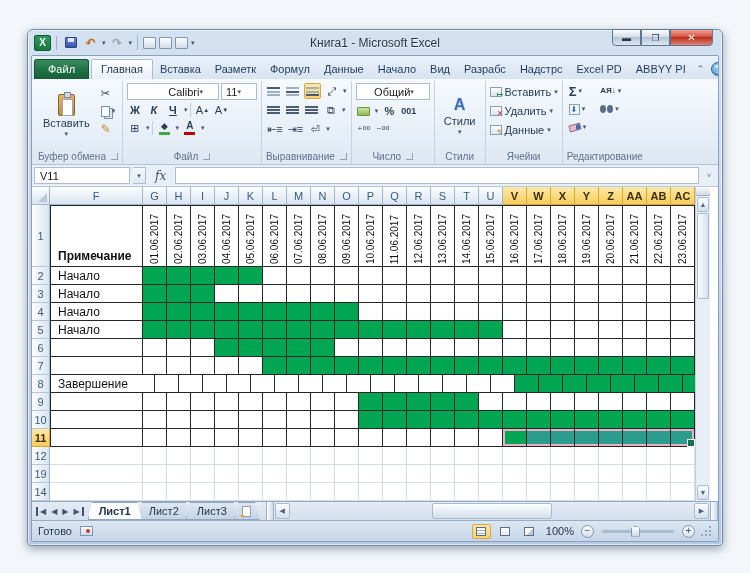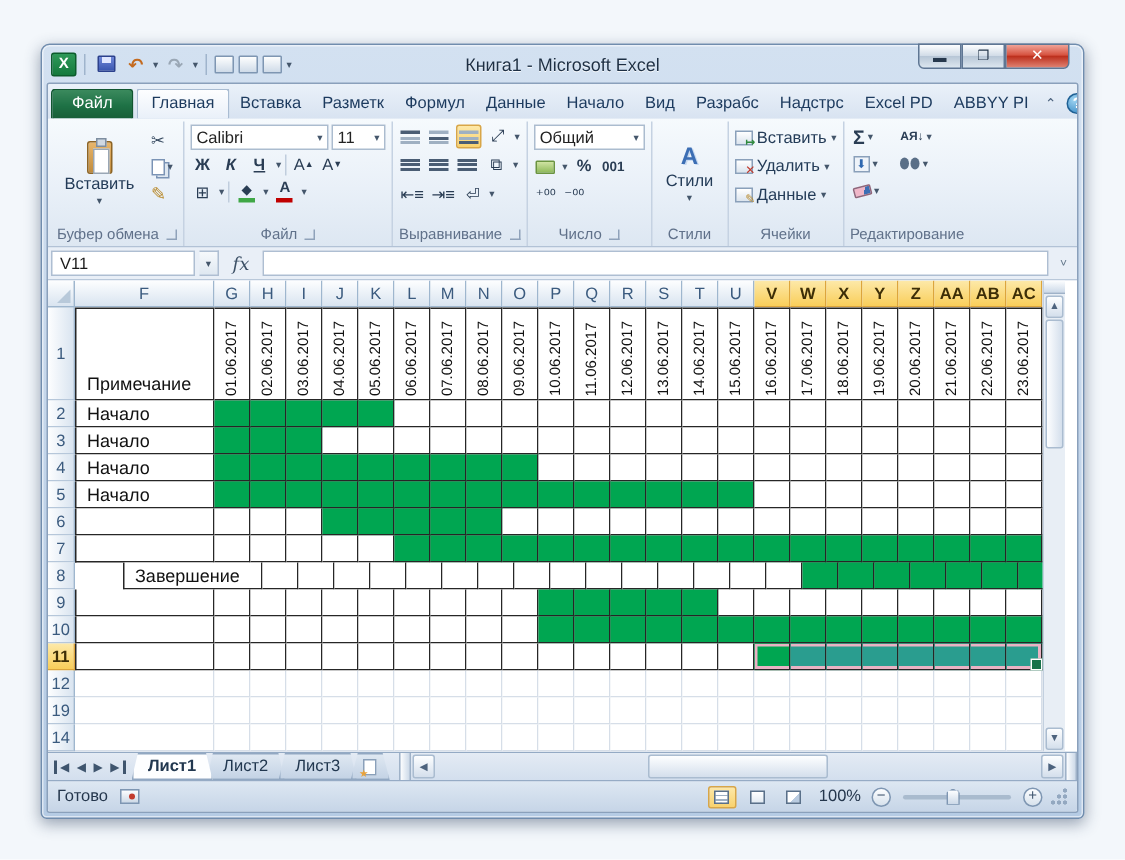--- a/index.html
+++ b/index.html
@@ -40,21 +40,21 @@
 .launcher{width:7px;height:7px;border-right:1px solid #8fa2ba;border-bottom:1px solid #8fa2ba;position:relative}
 .bigbtn{display:flex;flex-direction:column;align-items:center;justify-content:center;font-size:11px;color:#243c58;padding:2px 5px;gap:1px}
 .clipboard{width:17px;height:22px;background:linear-gradient(#e8b66c,#c08b3c);border:1px solid #8d6425;border-radius:2px;position:relative}
 .clipboard:before{content:"";position:absolute;left:3px;top:4px;width:9px;height:15px;background:#fff;border:1px solid #9aa7b5}
 .clipboard:after{content:"";position:absolute;left:5px;top:-3px;width:5px;height:4px;background:#cfd8e2;border:1px solid #7e8ea0}
 .smallcol{display:flex;flex-direction:column;gap:2px;justify-content:flex-start;padding-top:2px}
 .sbtn{height:16px;display:flex;align-items:center;gap:2px;font-size:11px;color:#33475e;padding:0 2px}
 .i-copy{width:9px;height:11px;background:#fff;border:1px solid #7a93b5;box-shadow:3px 2px 0 -1px #dde7f1,3px 2px 0 0 #7a93b5}
 .i-brush{color:#b98a2c;font-size:12px}
 .drop{font-size:7px;color:#44566b}
-.selbox{height:17px;background:#fff;border:1px solid #abbccf;display:flex;align-items:center;font-size:11px;color:#222;padding:0 3px;justify-content:space-between}
+.selbox{height:17px;background:#fff;border:1px solid #abbccf;display:flex;align-items:center;font-size:11px;color:#222;padding:0 15px;justify-content:flex-end}
 .fontrow{display:flex;gap:2px}
 .btnrow{display:flex;gap:3px;align-items:center}
 .tbtn{min-width:16px;height:16px;display:flex;align-items:center;justify-content:center;font-size:11px;color:#2a3d54;padding:0 1px}
 .tbtn b{font-weight:bold}
 .hl-btn{background:linear-gradient(#fde8a8,#f9d26e);border:1px solid #d8a648;border-radius:2px}
 .bars{width:13px;height:9px}
 .b-top{background:linear-gradient(#4a5d74 0 2px,transparent 2px 4px,#9fb0c2 4px 6px,transparent 6px 7px,#9fb0c2 7px 9px)}
 .b-mid{background:linear-gradient(#9fb0c2 0 2px,transparent 2px 4px,#4a5d74 4px 6px,transparent 6px 7px,#9fb0c2 7px 9px)}
 .b-bot{background:linear-gradient(#9fb0c2 0 2px,transparent 2px 4px,#9fb0c2 4px 6px,transparent 6px 7px,#4a5d74 7px 9px)}
 .b-left{background:linear-gradient(#4a5d74 0 2px,transparent 2px 3px,#4a5d74 3px 5px,transparent 5px 6px,#4a5d74 6px 8px) left/100% 8px no-repeat}
@@ -90,21 +90,21 @@
 .ch{height:18px;background:linear-gradient(#fdfeff,#d9e4f0);border-right:1px solid #9eb6ce;border-bottom:1px solid #9eb6ce;font-size:11px;color:#3a5a7e;display:flex;align-items:center;justify-content:center;flex:0 0 auto}
 .ch.hl,.rh.hl{background:linear-gradient(#fde9a9,#f9ce5a);border-right:1px solid #dca53c;border-bottom:1px solid #dca53c;color:#3d2e07;font-weight:bold}
 .grow{display:flex}
 .rh{width:18px;background:linear-gradient(90deg,#fdfeff,#d9e4f0);border-right:1px solid #9eb6ce;border-bottom:1px solid #b6c7da;font-size:11px;color:#3a5a7e;display:flex;align-items:center;justify-content:center;flex:0 0 auto}
 .c{flex:0 0 auto;position:relative;background:#fff}
 .dk{border-right:1px solid #262626;border-bottom:1px solid #262626}
 .dk.first{border-left:1px solid #262626}
 .lt{border-right:1px solid #d6dee8;border-bottom:1px solid #d6dee8}
 .r1dk{border-top:1px solid #262626}
 .lblcell{font-size:12px;color:#111;display:flex;align-items:center;padding-left:7px;overflow:hidden;white-space:nowrap}
-.lblcell.bold{font-weight:normal;align-items:flex-end;padding-bottom:3px}
+.lblcell.bold{font-weight:bold;align-items:flex-end;padding-bottom:3px}
 .datecell{display:flex;align-items:flex-end;justify-content:center;overflow:hidden}
 .datecell span{writing-mode:vertical-rl;transform:rotate(180deg);font-size:10px;color:#111;line-height:1;padding-top:2px;white-space:nowrap}
 .green{background:#00a651}
 .tealsel{background:#2a9d8f}
 .selb{box-shadow:inset 0 2px 0 #e9b3c4,inset 0 -2px 0 #e9b3c4}
 .selb.sfirst{box-shadow:inset 2px 0 0 #e9b3c4,inset 0 2px 0 #e9b3c4,inset 0 -2px 0 #e9b3c4}
 .selb.slast{box-shadow:inset -2px 0 0 #e9b3c4,inset 0 2px 0 #e9b3c4,inset 0 -2px 0 #e9b3c4}
 .selb.slast:after{content:"";position:absolute;right:-1px;bottom:-1px;width:6px;height:6px;background:#17724a;border:1px solid #fff;z-index:3}
 
 .vscroll{width:15px;flex:0 0 auto;background:#e8eef5;border-left:1px solid #c3d0df;display:flex;flex-direction:column}
@@ -700,21 +700,21 @@
             <div class="c dk green" style="width: 24px; height: 100%;"></div>
             <div class="c dk green" style="width: 24px; height: 100%;"></div>
             <div class="c dk green" style="width: 24px; height: 100%;"></div>
             <div class="c dk green" style="width: 24px; height: 100%;"></div>
             <div class="c dk green" style="width: 24px; height: 100%;"></div>
             <div class="c dk green" style="width: 24px; height: 100%;"></div>
             <div class="c dk green" style="width: 24px; height: 100%;"></div>
           </div>
           <div class="grow" style="height: 18px;">
             <div class="rh">8</div>
-            <div class="c dk first lblcell" style="width: 93px; height: 100%; margin-left: 32px;">Завершение</div>
+            <div class="c dk first lblcell" style="width: 105px; height: 100%;">Завершение</div>
             <div class="c dk" style="width: 24px; height: 100%;"></div>
             <div class="c dk" style="width: 24px; height: 100%;"></div>
             <div class="c dk" style="width: 24px; height: 100%;"></div>
             <div class="c dk" style="width: 24px; height: 100%;"></div>
             <div class="c dk" style="width: 24px; height: 100%;"></div>
             <div class="c dk" style="width: 24px; height: 100%;"></div>
             <div class="c dk" style="width: 24px; height: 100%;"></div>
             <div class="c dk" style="width: 24px; height: 100%;"></div>
             <div class="c dk" style="width: 24px; height: 100%;"></div>
             <div class="c dk" style="width: 24px; height: 100%;"></div>

